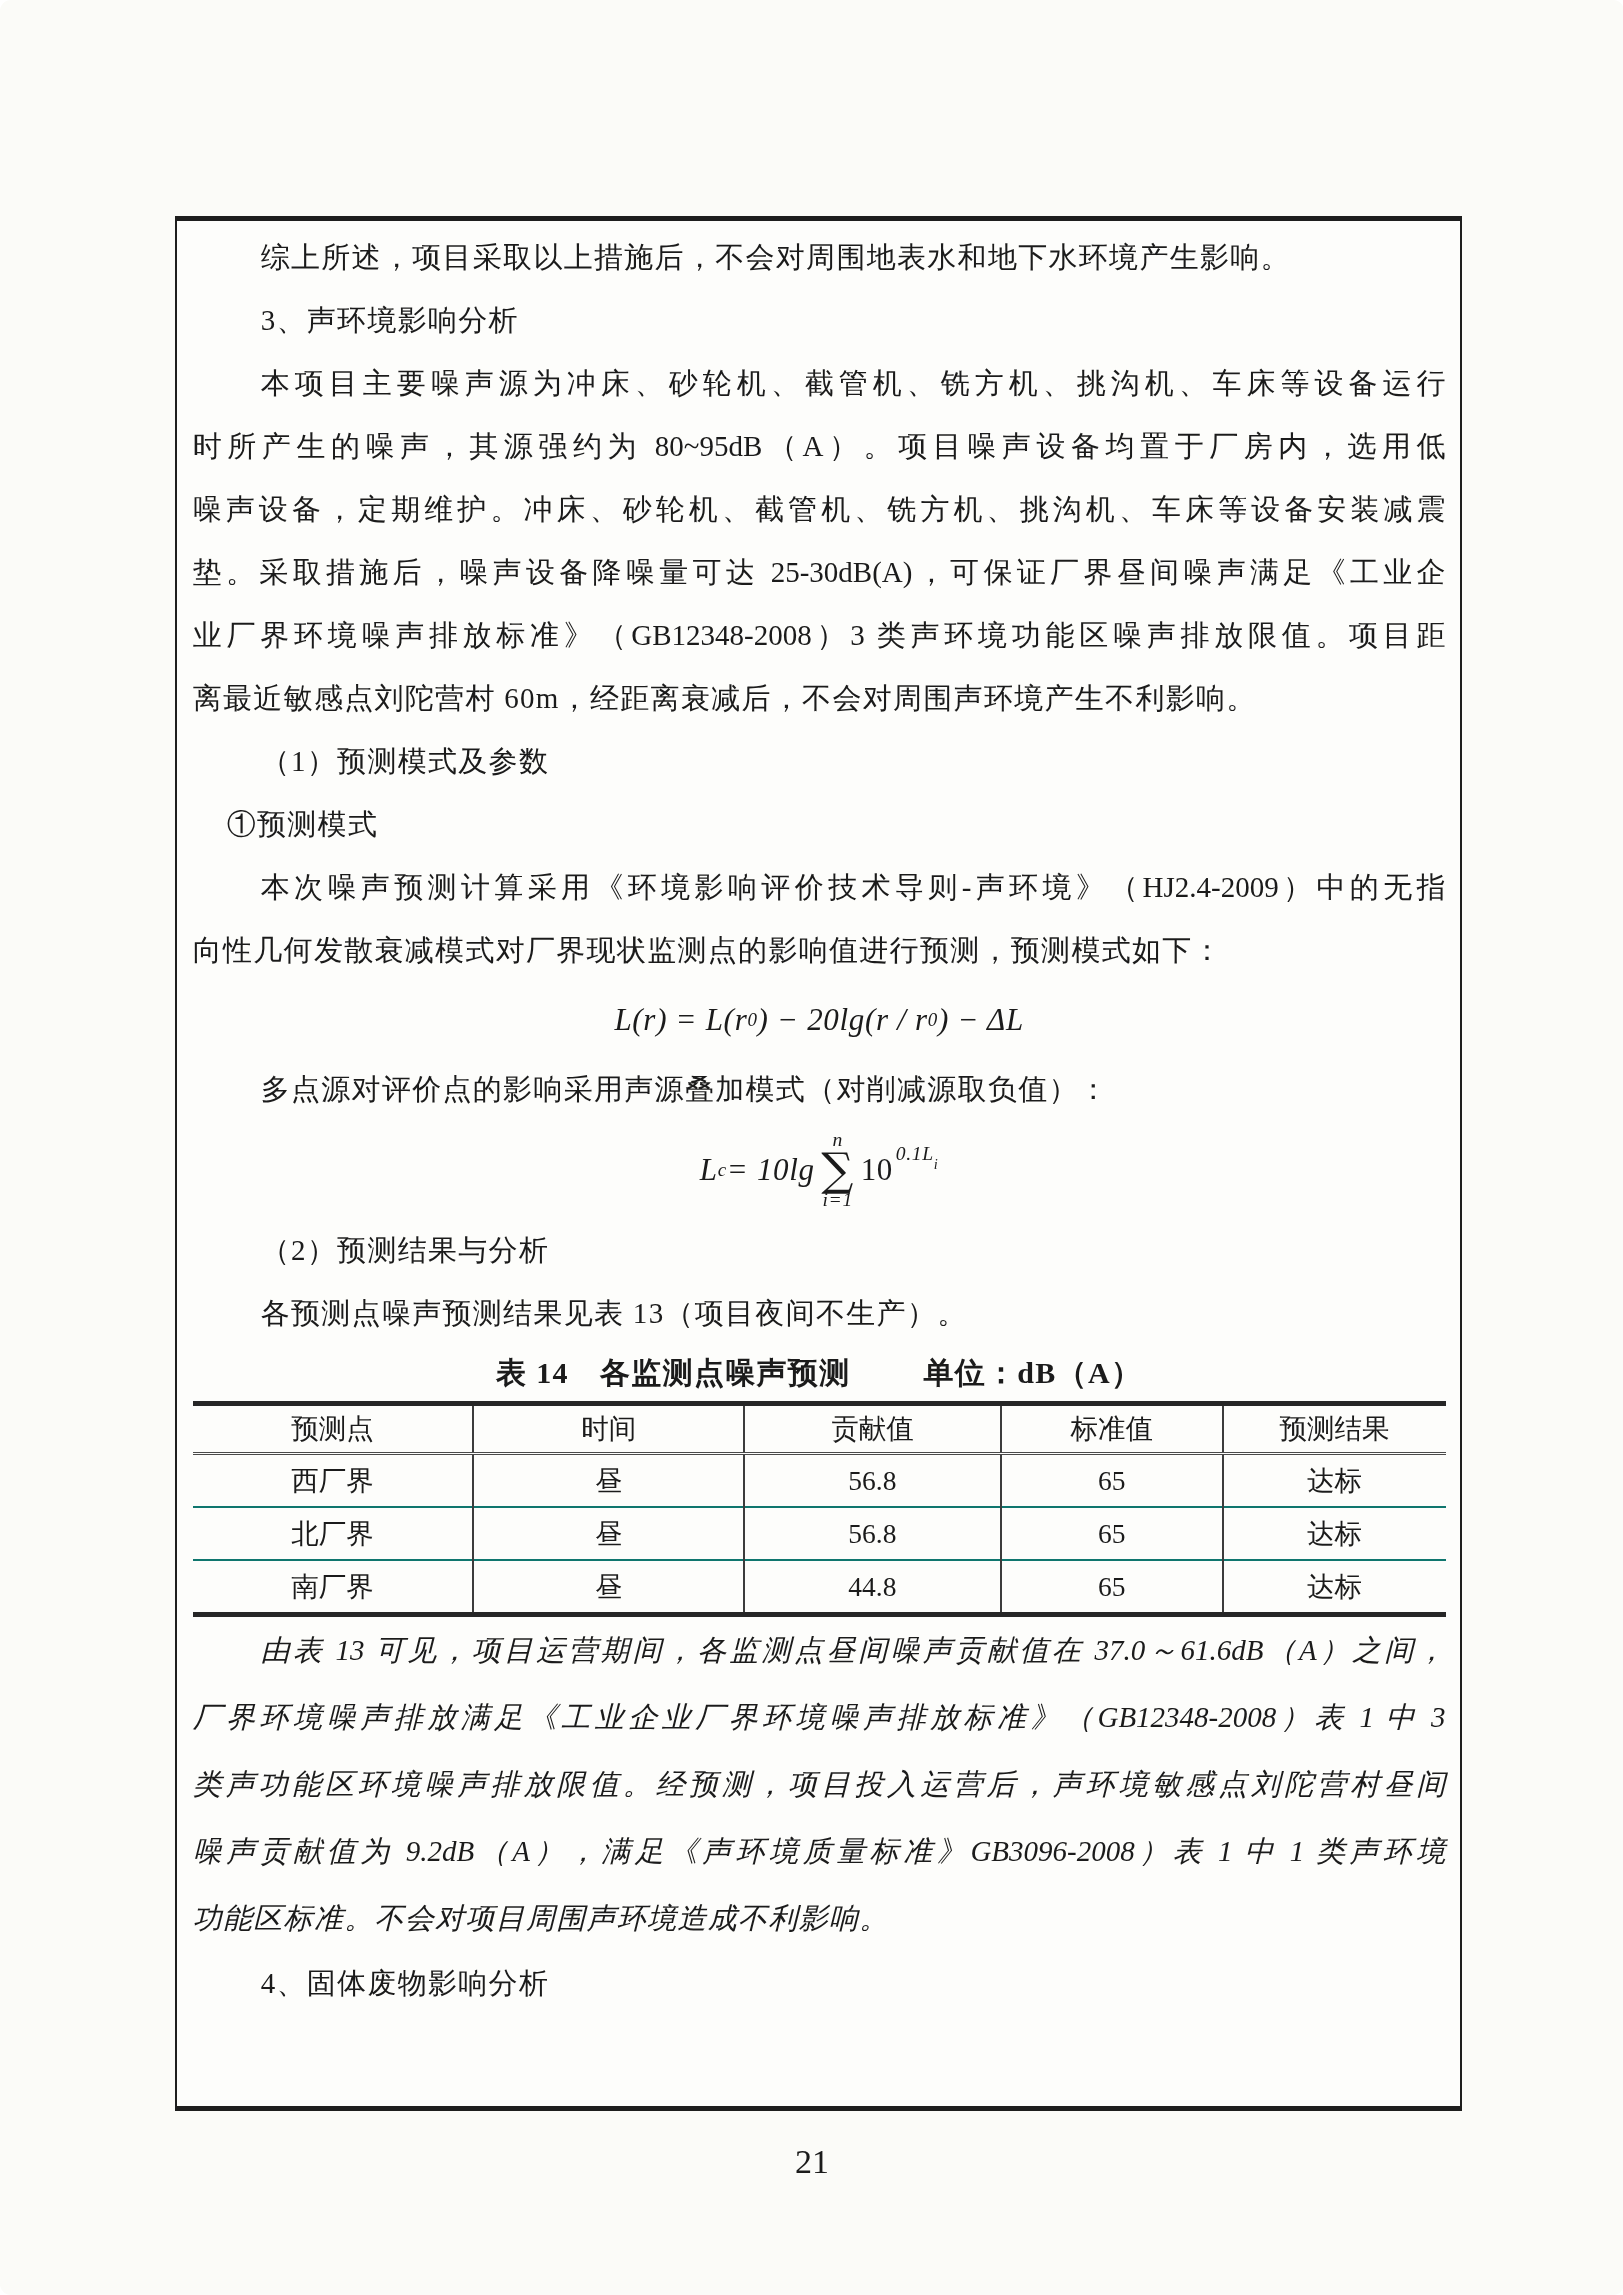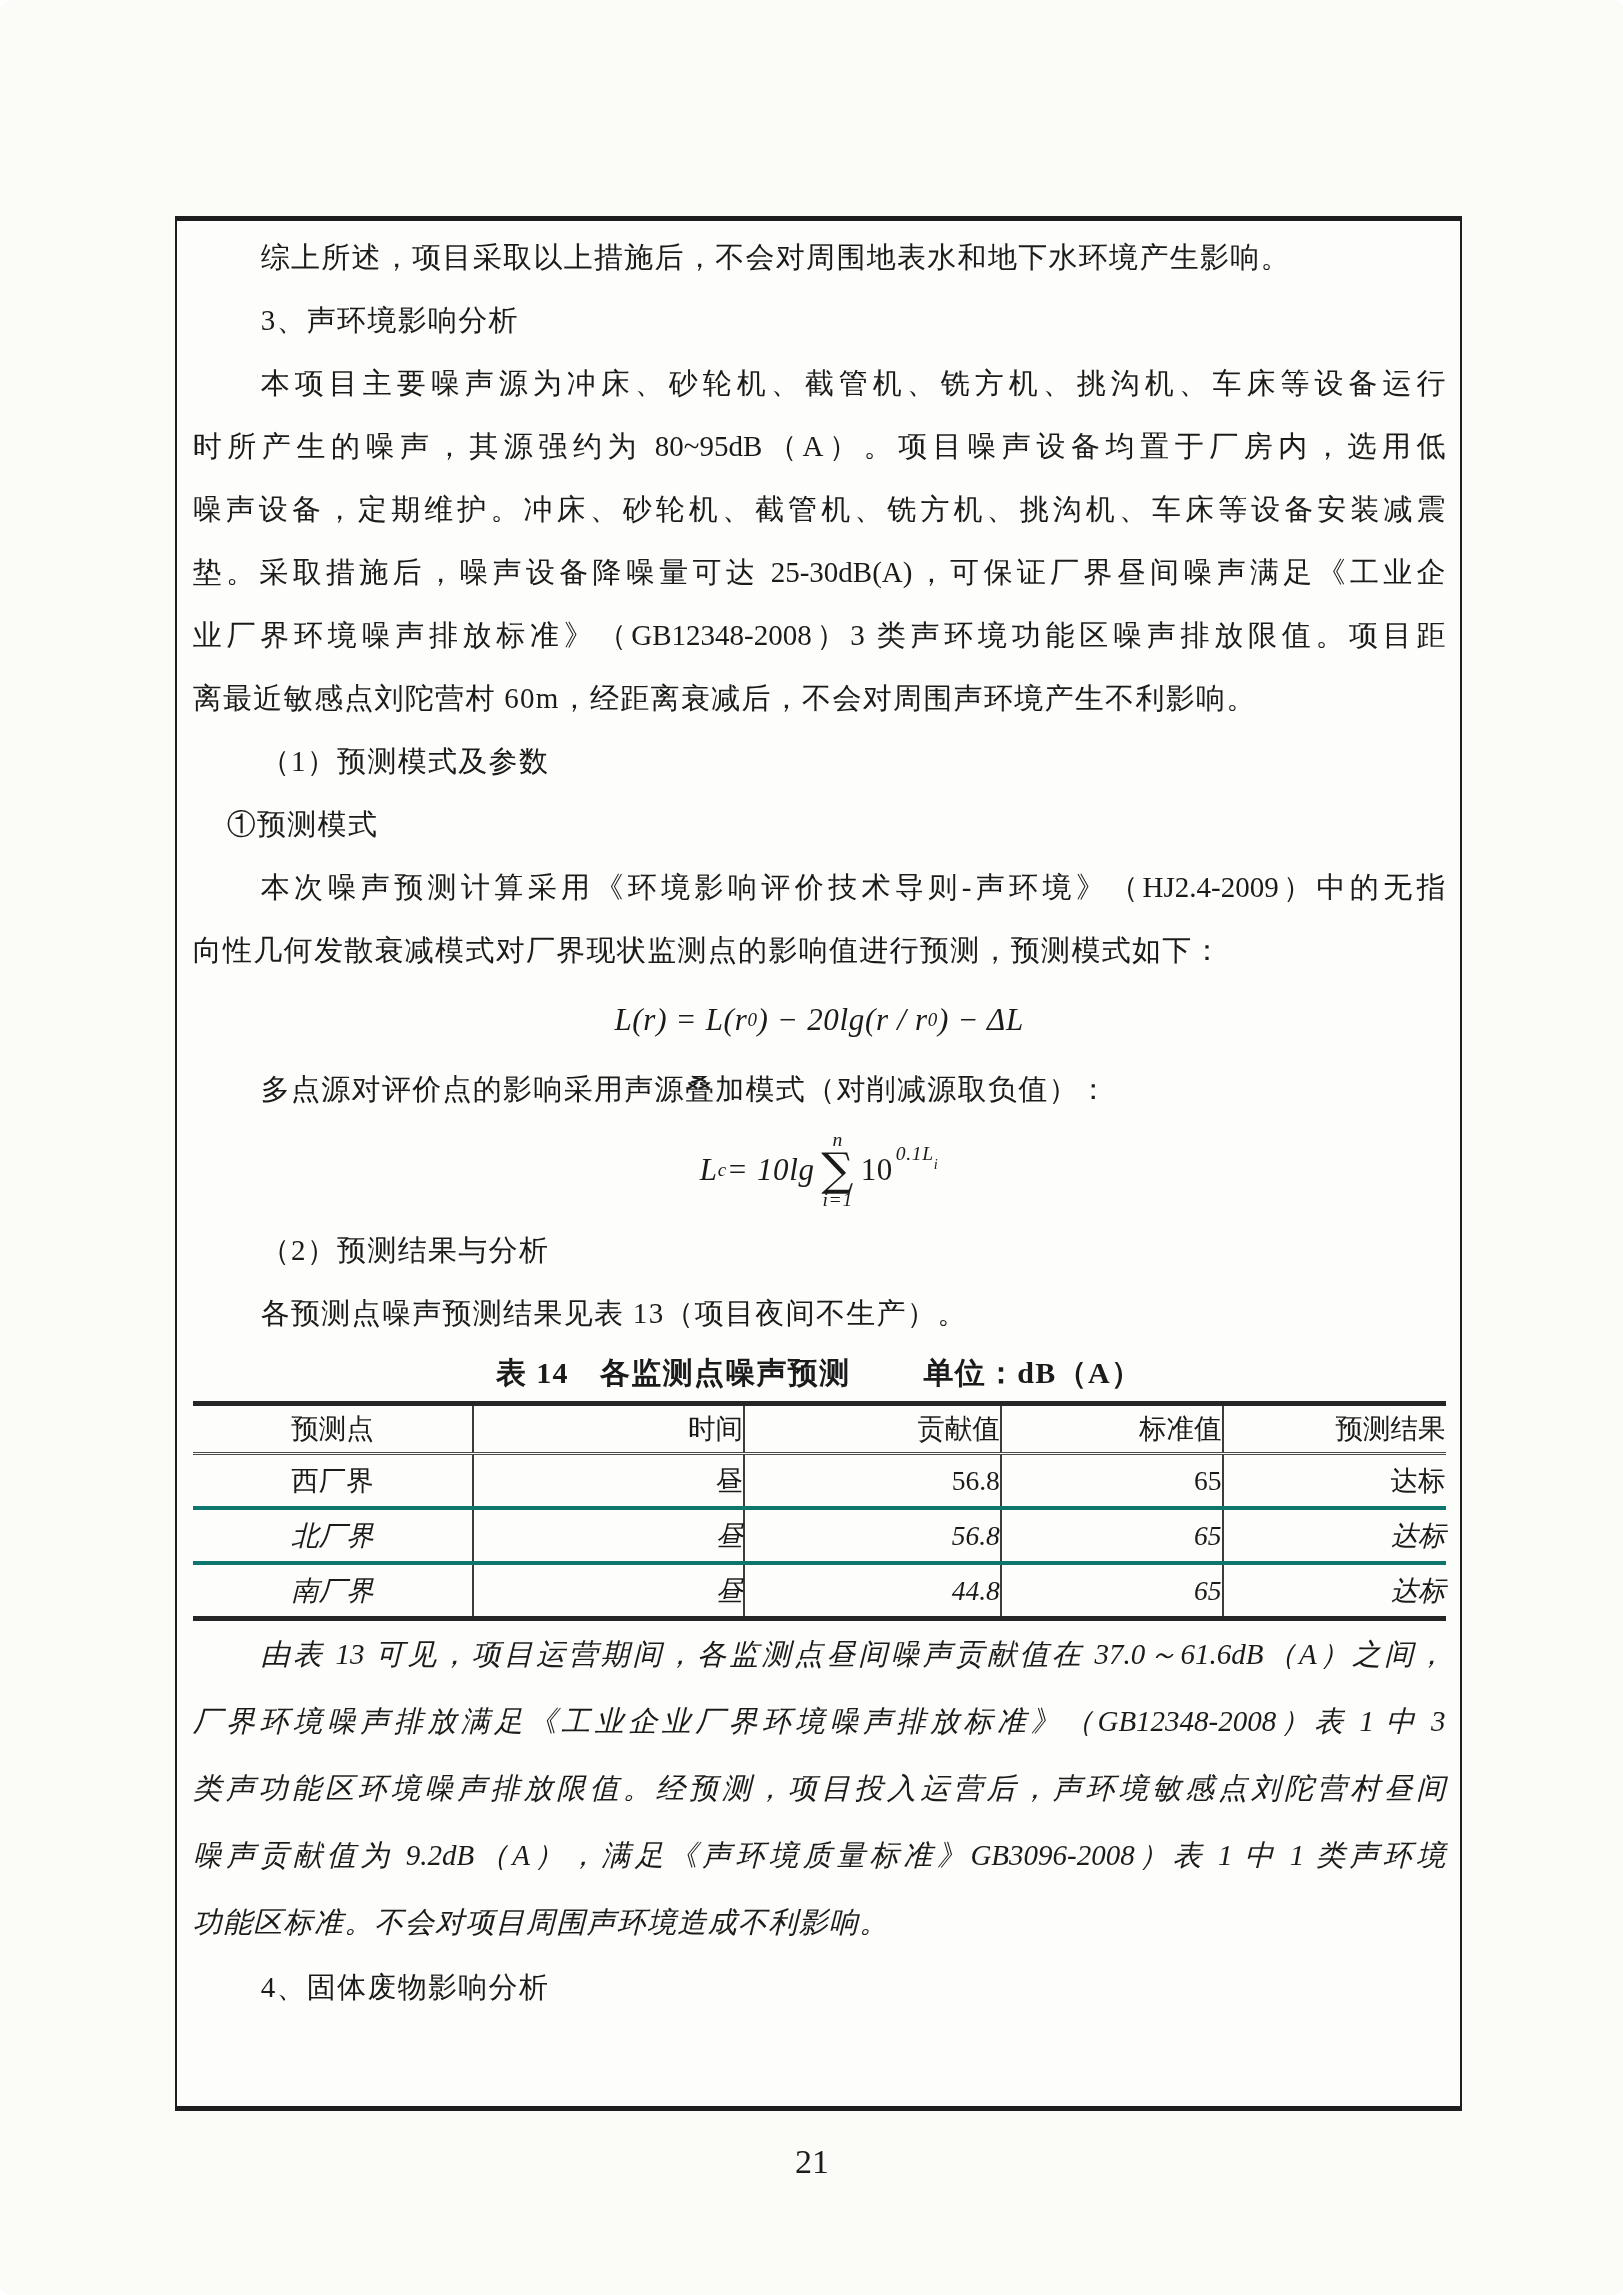--- a/index.html
+++ b/index.html
@@ -78,22 +78,22 @@
     border-bottom: 5.2px solid #262626;
     font-size: 27.5px;
   }
   table.noise th, table.noise td {
     text-align: center;
     font-weight: normal;
     padding: 0;
   }
   table.noise th { height: 46px; border-bottom: 3.3px double #4a4a4a; }
   table.noise td { height: 51px; }
-  table.noise tbody tr + tr td { border-top: 4px solid #0f766e; font-style: italic; }
-  table.noise th + th, table.noise td + td { border-left: 2px solid #3c3c3c; text-align: right; }
+  table.noise tbody tr + tr td { border-top: 2px solid #0f766e; }
+  table.noise th + th, table.noise td + td { border-left: 2px solid #3c3c3c; }
   .conclusion .line { height: 67px; line-height: 67px; font-style: italic; }
   .page-num {
     position: absolute;
     left: 0;
     top: 2142px;
     width: 1624px;
     height: 39px;
     line-height: 39px;
     text-align: center;
     font-size: 34px;

